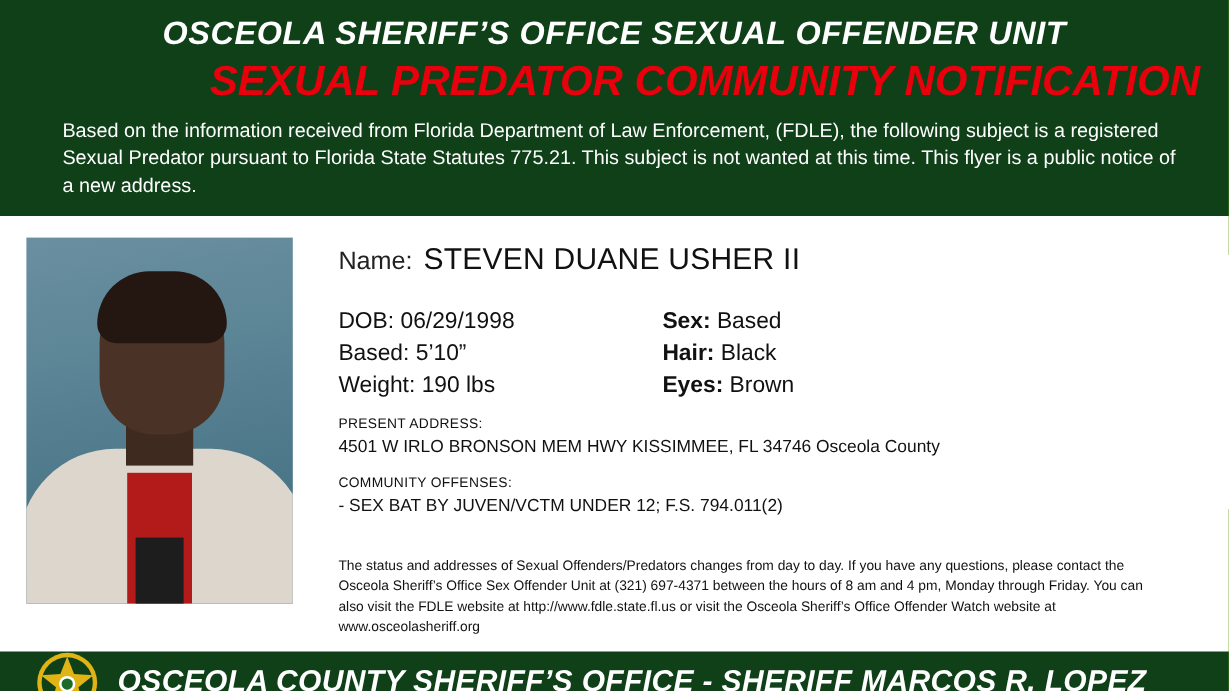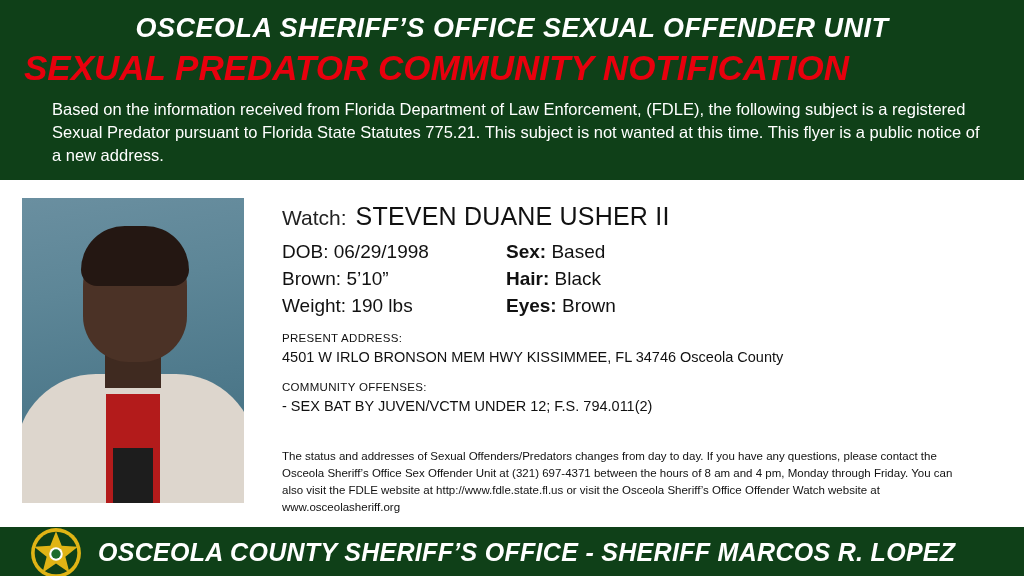--- a/index.html
+++ b/index.html
@@ -32,21 +32,21 @@
     text-align: center;
     color: #ffffff;
     font-size: 27px;
     font-weight: bold;
     font-style: italic;
     letter-spacing: 0.5px;
     line-height: 1.05;
     white-space: nowrap;
   }
   .notification-line {
-    text-align: left;
+    text-align: right;
     color: #e8000d;
     font-size: 35px;
     font-weight: bold;
     font-style: italic;
     letter-spacing: 0px;
     line-height: 1.12;
     margin-top: 6px;
     white-space: nowrap;
   }
   .disclaimer {
@@ -151,21 +151,22 @@
     font-size: 21px;
     color: #222;
   }
   .name-value {
     font-size: 25px;
     color: #111;
     letter-spacing: 0.2px;
   }
   .stats {
     display: flex;
-    margin-top: 8px;
+    margin-top: 24px;
+    gap: 46px;
   }
   .stats-left { width: 224px; }
   .stats-right { }
   .stat-line {
     font-size: 19px;
     line-height: 1.42;
     color: #111;
   }
   .stat-line .b { font-weight: bold; }
 
@@ -235,32 +236,32 @@
         <div class="ph-dark"></div>
         <div class="ph-neck"></div>
         <div class="ph-head"></div>
         <div class="ph-hair"></div>
       </div>
     </div>
 
     <div class="info-col">
 
       <div class="name-row">
-        <span class="label-lite">Watch:</span>
+        <span class="label-lite">Name:</span>
         <span class="name-value">STEVEN DUANE USHER II</span>
       </div>
 
       <div class="stats">
         <div class="stats-left">
           <div class="stat-line">
             <span>DOB:</span>
             <span>06/29/1998</span>
           </div>
           <div class="stat-line">
-            <span>Brown:</span>
+            <span>Based:</span>
             <span>5’10”</span>
           </div>
           <div class="stat-line">
             <span>Weight:</span>
             <span>190 lbs</span>
           </div>
         </div>
         <div class="stats-right">
           <div class="stat-line">
             <span class="b">Sex:</span>

